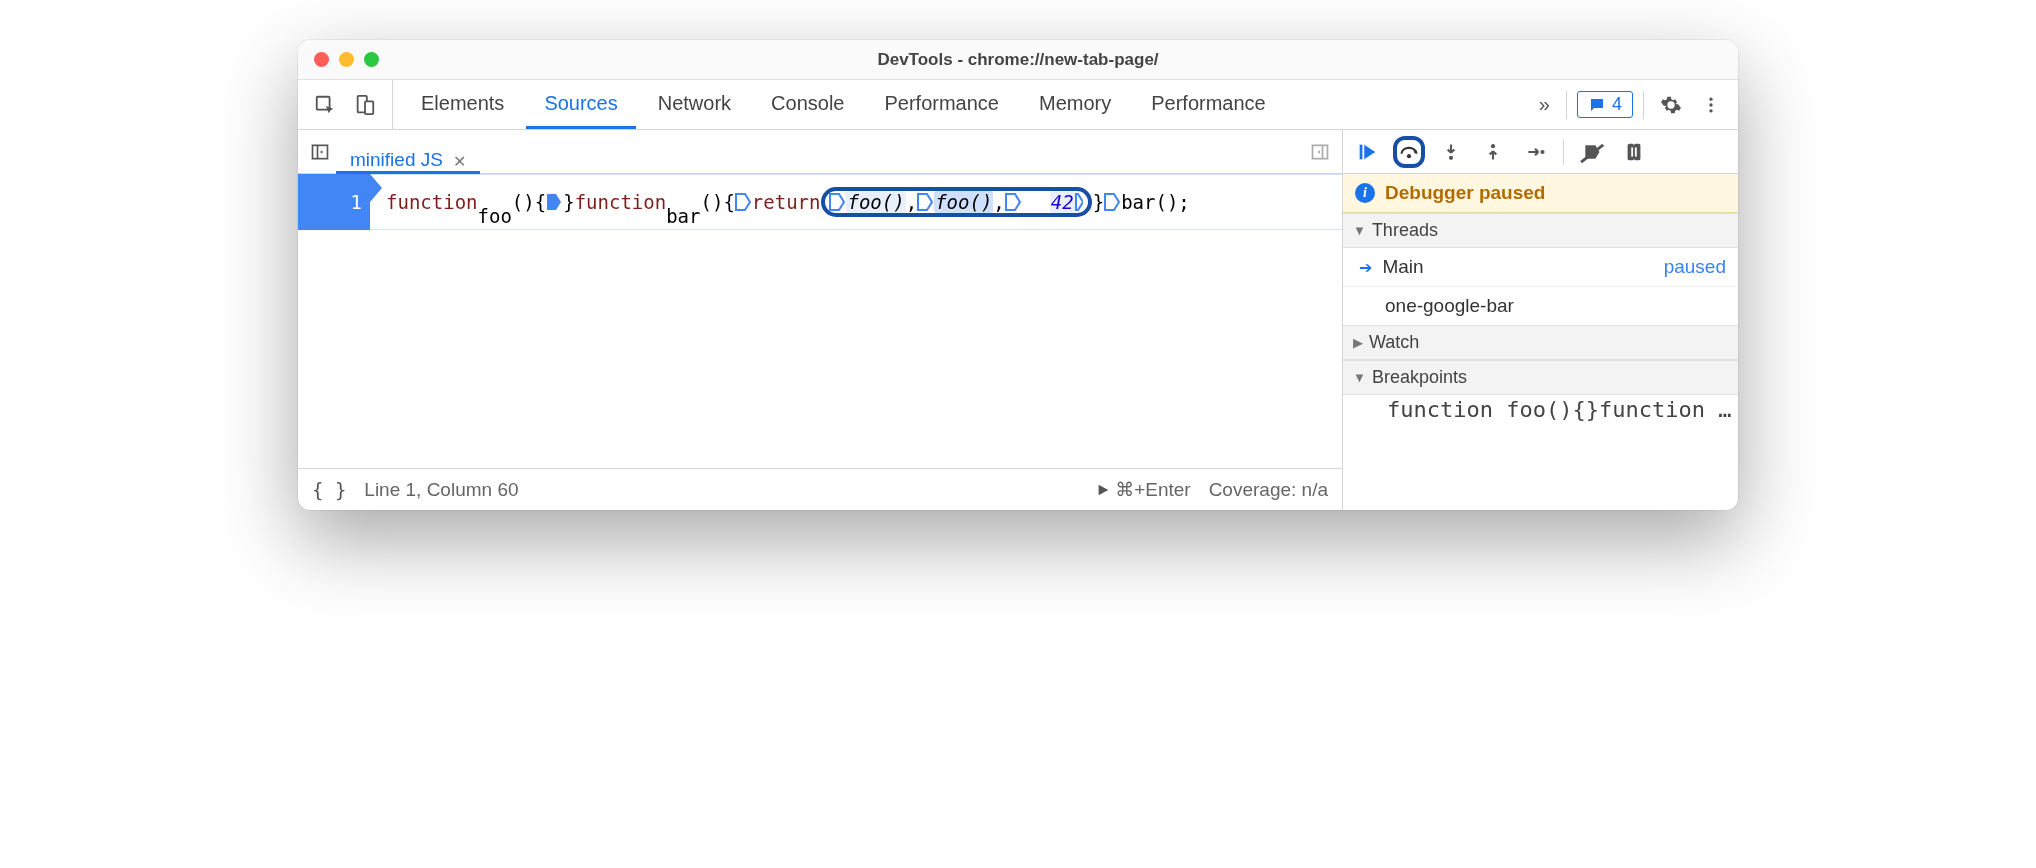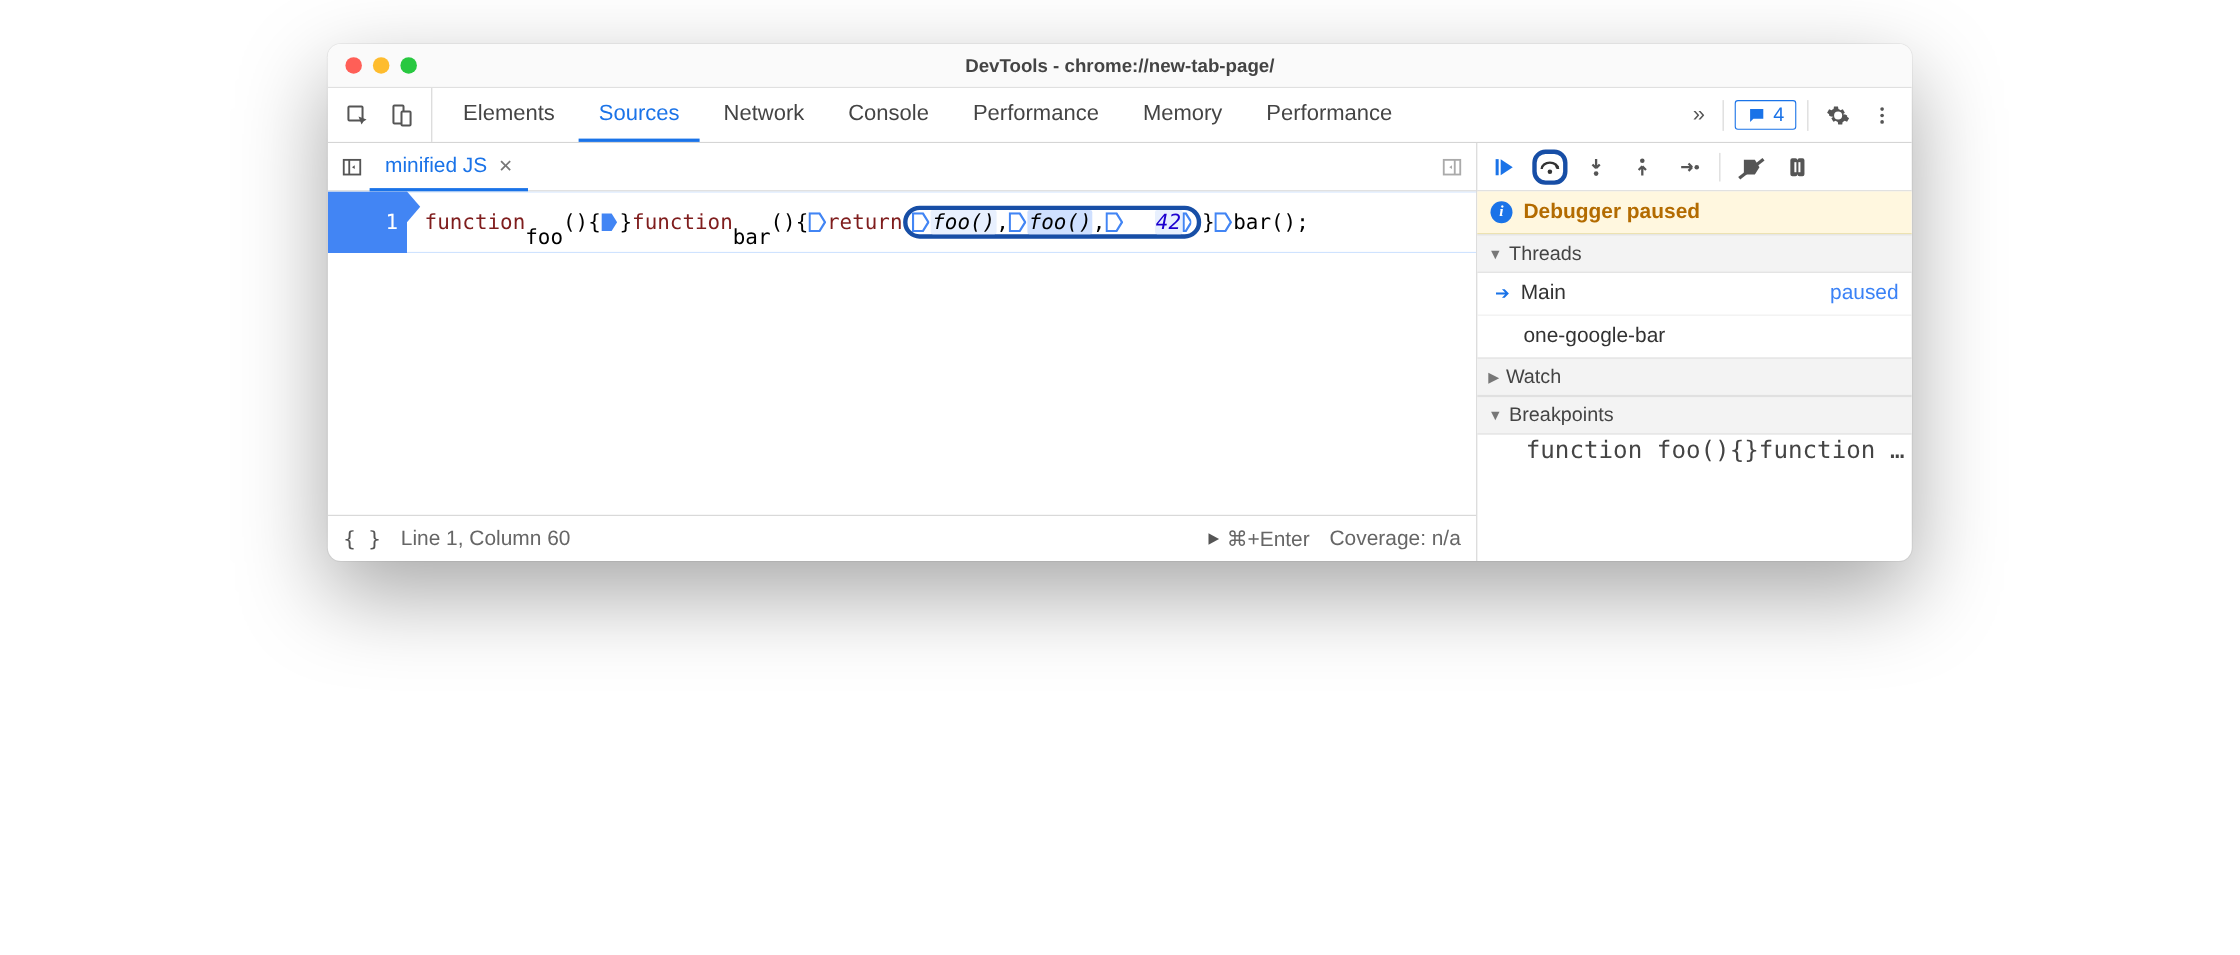--- a/index.html
+++ b/index.html
@@ -61,21 +61,21 @@
   
   .filetabs {
     height:44px; border-bottom:1px solid #d5d5d5; display:flex; align-items:center;
     padding:0 8px; gap:2px;
   }
   .sq-btn {
     width:28px; height:28px; display:flex; align-items:center; justify-content:center;
     color:#555; cursor:pointer;
   }
   .filetab {
-    display:flex; align-items:center; gap:10px; padding:0 14px;
+    display:flex; align-items:flex-end; gap:10px; padding:0 14px;
     height:100%; font-size:19px; color:#1a73e8;
     border-bottom:3px solid #1a73e8; margin-bottom:-1px;
     cursor:pointer;
   }
   .filetab .close { color:#777; font-size:16px; cursor:pointer;}
   .filetabs .spacer { flex:1; }
 
   
   .code-wrap { flex:1; overflow:auto; position:relative; }
   .code-row { display:flex; align-items:stretch; font-family: Menlo, monospace; font-size:19px; white-space:pre; }

